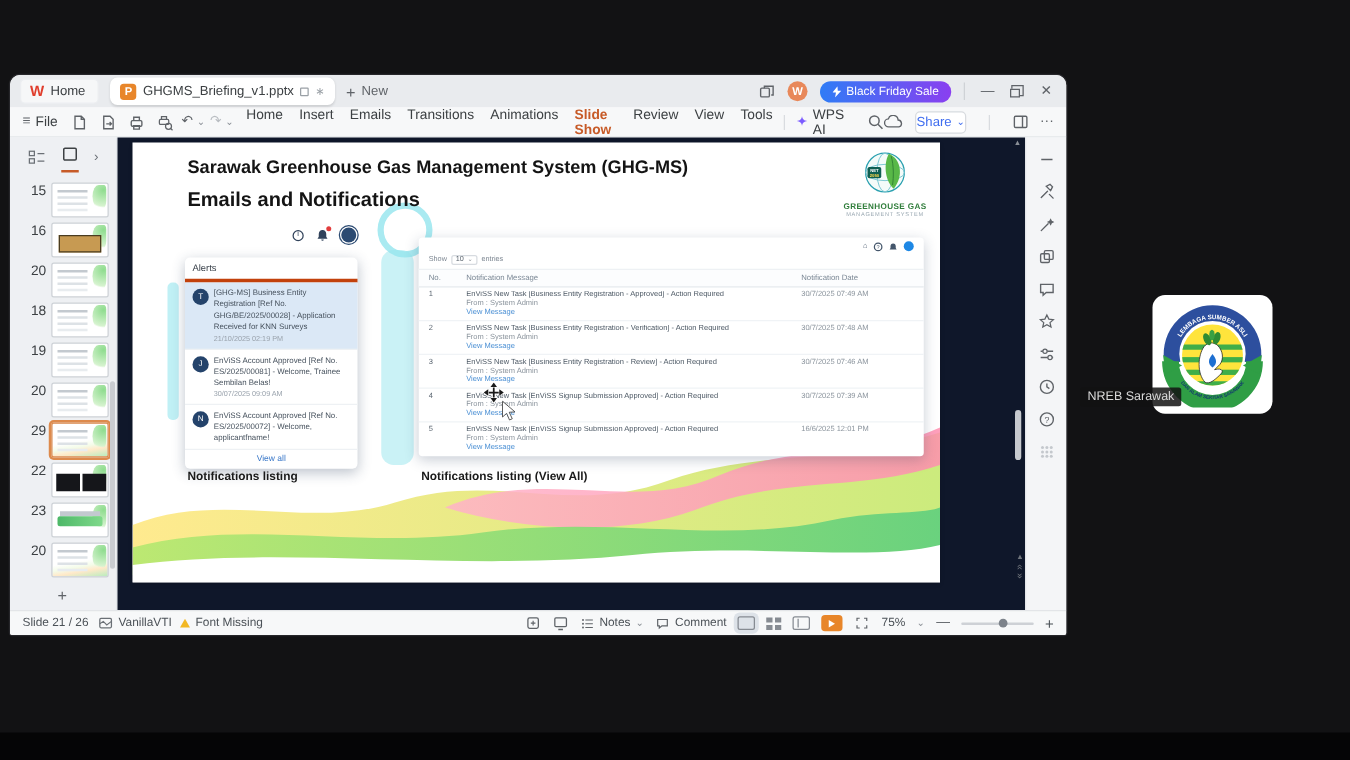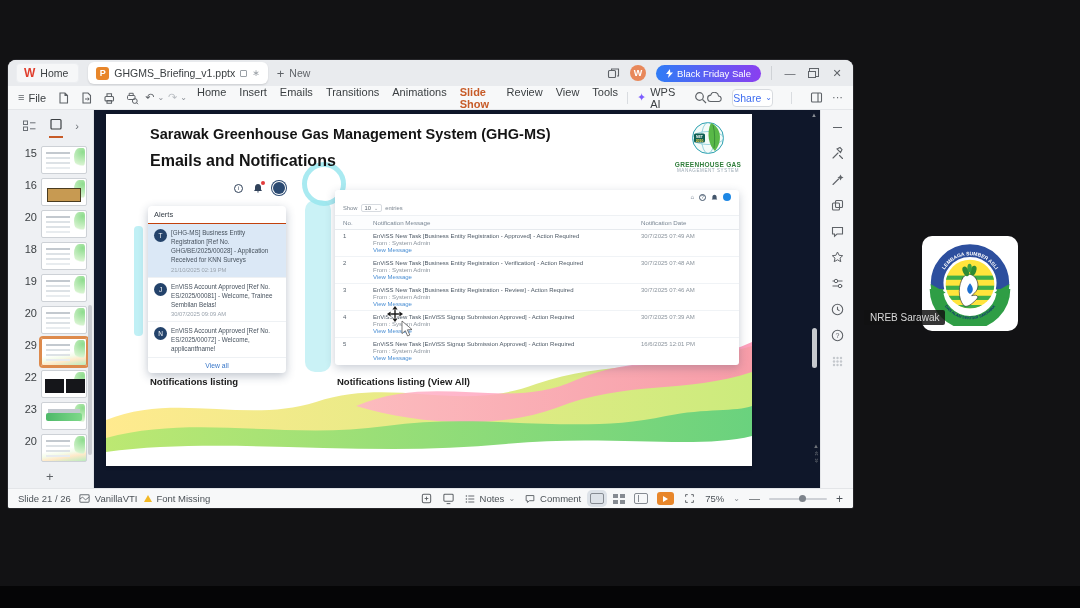--- a/index.html
+++ b/index.html
@@ -108,21 +108,21 @@
 .deco-ring{position:absolute;left:196px;top:48px;width:44px;height:44px;border:5px solid rgba(64,209,224,.45);border-radius:50%;z-index:1}
 .deco-bar{position:absolute;left:199px;top:86px;width:26px;height:172px;background:rgba(150,230,238,.5);border-radius:10px;z-index:1}
 .deco-left{position:absolute;left:28px;top:112px;width:9px;height:110px;background:rgba(150,230,238,.6);border-radius:4px;z-index:1}
 .mini-icons{position:absolute;left:128px;top:68px;display:flex;gap:10px;align-items:center;z-index:3}
 .mi-info{width:9px;height:9px;border:1px solid #31425a;border-radius:50%;color:#31425a;font-size:6px;display:flex;align-items:center;justify-content:center}
 .mi-bell{position:relative;display:flex}
 .badge{position:absolute;right:-2px;top:-2px;width:4px;height:4px;background:#e23c3c;border-radius:50%}
 .mi-avatar{width:12px;height:12px;border-radius:50%;background:#2b4a72;box-shadow:0 0 0 1px #fff,0 0 0 2px #2b4a72}
 
 .alerts-card{position:absolute;left:42px;top:92px;width:138px;background:#fff;border-radius:4px;box-shadow:0 3px 10px rgba(40,60,90,.3);z-index:3;font-size:6.3px}
-.ac-head{padding:4px 6px;font-size:7.5px;color:#39414a;border-bottom:1px solid #c2410c}
+.ac-head{padding:4px 6px;font-size:7.5px;color:#39414a;border-bottom:3px solid #c2410c}
 .ac-item{display:flex;gap:4px;padding:4px 6px;border-bottom:1px solid #eef1f4}
 .ac-item.hl{background:#dbe8f6}
 .ac-av{width:13px;height:13px;min-width:13px;border-radius:50%;background:#24436b;color:#fff;font-size:6.5px;display:flex;align-items:center;justify-content:center;margin-top:1px}
 .ac-text{color:#47525e;line-height:1.45}
 .ac-time{color:#9aa3ad;font-size:5.8px;margin-top:2px}
 .ac-foot{text-align:center;color:#3a78c9;font-size:6.8px;padding:4px}
 
 .table-card{position:absolute;left:229px;top:76px;width:404px;background:#fff;border-radius:3px;box-shadow:0 3px 10px rgba(40,60,90,.25);z-index:3;padding-bottom:1px}
 .tc-top{display:flex;justify-content:flex-end;align-items:center;gap:5px;padding:3px 8px 1px;font-size:6px;color:#44566b}
 .tc-q{width:7px;height:7px;border:1px solid #44566b;border-radius:50%;font-size:4.5px;display:flex;align-items:center;justify-content:center}

